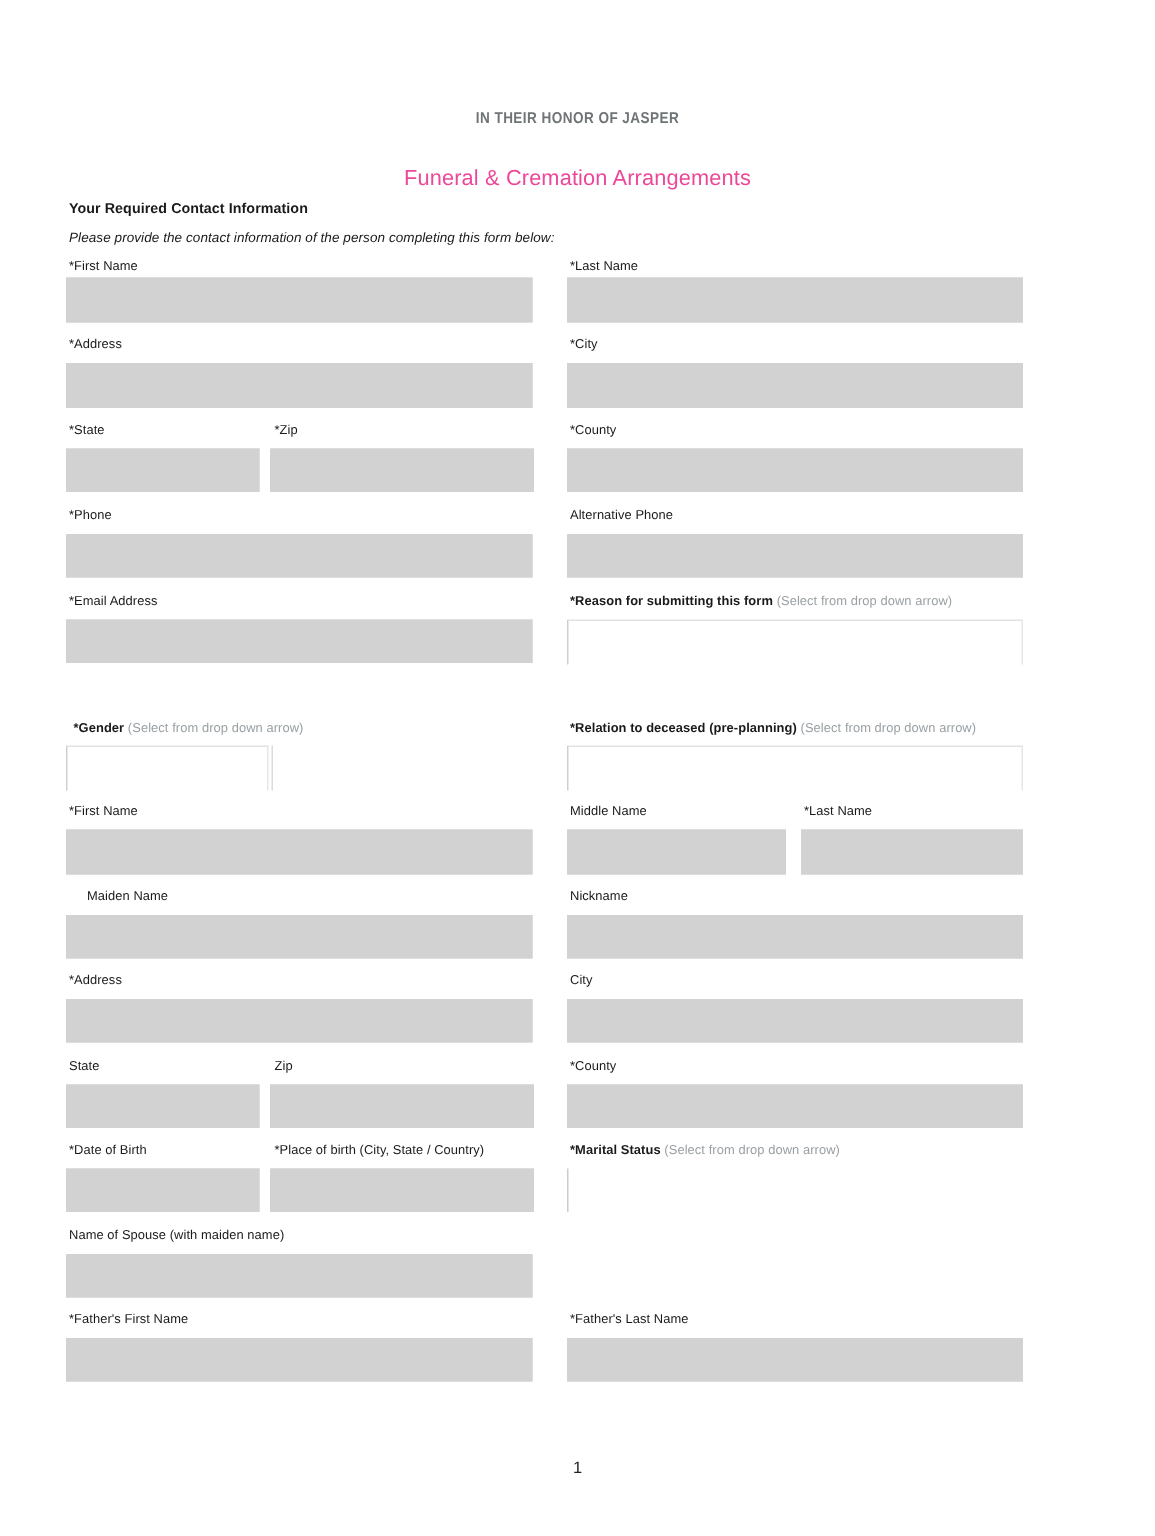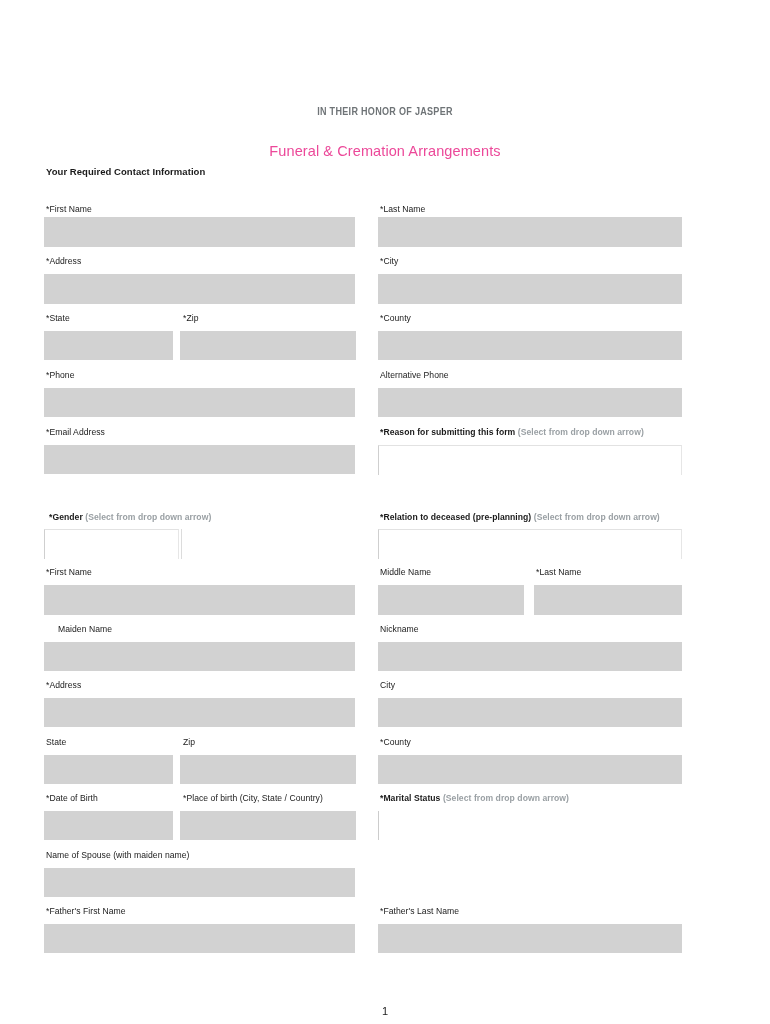--- a/index.html
+++ b/index.html
@@ -13,21 +13,20 @@
     position: relative;
     font-family: "Liberation Sans", sans-serif;
     color: #1a1a1a;
     overflow: hidden;
   }
 
   .page {
     position: absolute;
     inset: 0;
     background: #ffffff;
-    margin-top: 32px;
   }
 
   
   .doc-title {
     position: absolute;
     left: 0;
     right: 0;
     top: 73px;
     text-align: center;
     font-family: "Liberation Sans Narrow", "Liberation Sans", sans-serif;
@@ -70,21 +69,21 @@
   
   .f-label {
     position: absolute;
     font-size: 8.6px;
     color: #1a1a1a;
     white-space: nowrap;
     letter-spacing: 0.05px;
   }
   .f-label.bold { font-weight: bold; }
   .f-label .hint {
-    font-weight: bold;
+    font-weight: normal;
     color: #9aa0a4;
   }
 
   
   .f-box {
     position: absolute;
     background: #d2d2d2;
     border: 1px solid #d2d2d2;
     box-sizing: border-box;
   }
@@ -123,20 +122,21 @@
 <body>
 
 <div class="page">
 
   <div class="doc-title">IN THEIR HONOR OF JASPER</div>
 
   <div class="section-title s1">Funeral &amp; Cremation Arrangements</div>
 
   <div class="group-head" style="left:46px; top:134px;">Your Required Contact Information</div>
 
+  <div class="group-sub" style="left:46px; top:153px;">Please provide the contact information of the person completing this form below:</div>
 
   <div class="f-label" style="left:46px; top:172px;">*First Name</div>
   <div class="f-box" style="left:44px; top:185px; width:311px; height:30px;"></div>
 
   <div class="f-label" style="left:380px; top:172px;">*Last Name</div>
   <div class="f-box" style="left:378px; top:185px; width:304px; height:30px;"></div>
 
   <div class="f-label" style="left:46px; top:224px;">*Address</div>
   <div class="f-box" style="left:44px; top:242px; width:311px; height:30px;"></div>
 

